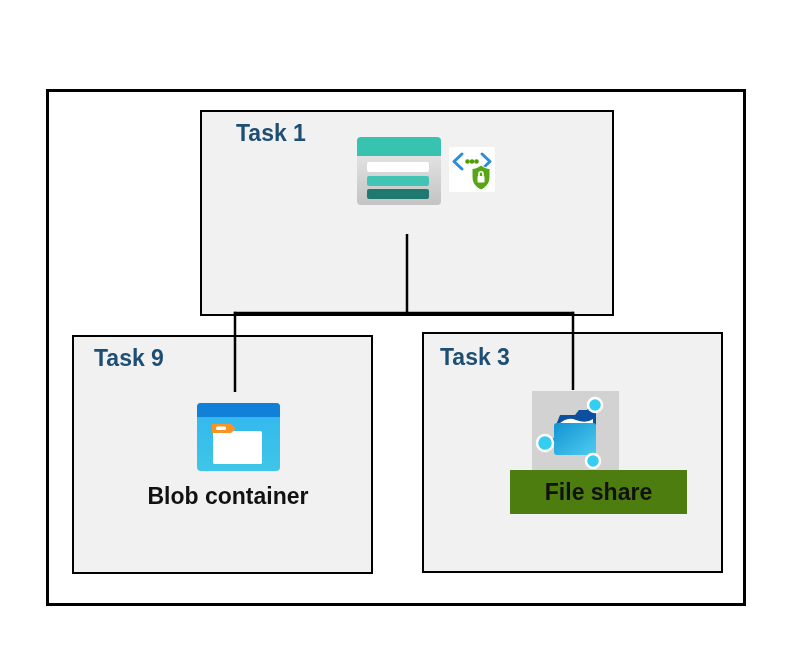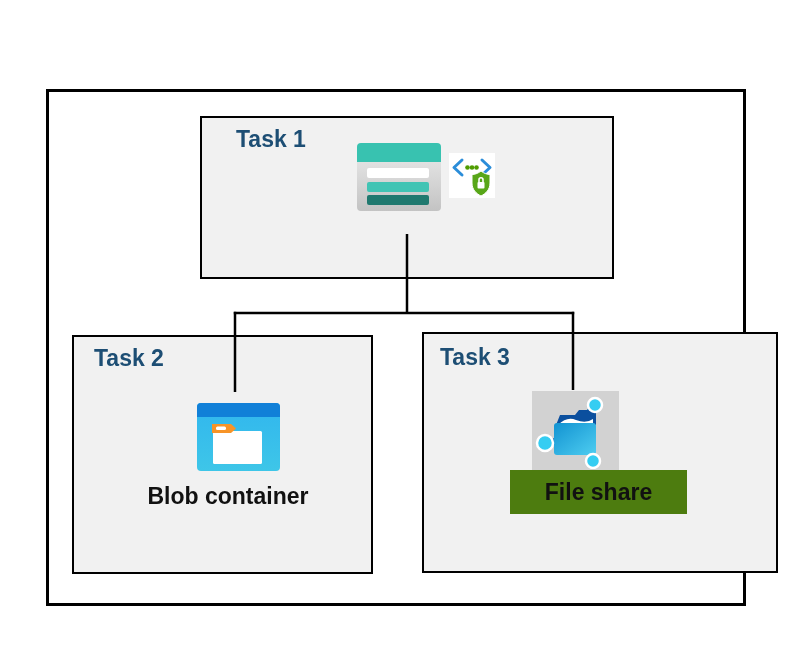--- a/index.html
+++ b/index.html
@@ -12,23 +12,23 @@
   .header { position:absolute; left:36px; top:22px; display:flex; align-items:center; gap:17px; }
   .rg-icon { width:54px; height:58px; display:block; }
   .rg-title { font-size:27px; font-weight:700; color:#1a1a1a; letter-spacing:0.2px; }
   
   .rg-boundary {
     position:absolute; left:46px; top:89px; width:700px; height:517px;
     border:3px solid #000000; background:#ffffff;
   }
   
   .task-box { position:absolute; background:#f1f1f1; border:2px solid #000000; }
-  .task-box.t1 { left:200px; top:116px; width:414px; height:163px; }
+  .task-box.t1 { left:200px; top:110px; width:414px; height:206px; }
   .task-box.t2 { left:72px;  top:335px; width:301px; height:239px; }
-  .task-box.t3 { left:422px; top:332px; width:356px; height:241px; }
+  .task-box.t3 { left:422px; top:332px; width:301px; height:241px; }
   .task-label {
     position:absolute; font-size:23px; font-weight:700; color:#1d4e74; white-space:nowrap;
   }
   .t1 .task-label { left:34px; top:8px; }
   .t2 .task-label { left:20px; top:8px; }
   .t3 .task-label { left:16px; top:10px; }
   .resource-label {
     position:absolute; font-size:23px; font-weight:700; color:#111111;
     text-align:center; white-space:nowrap;
   }
@@ -86,21 +86,21 @@
       <circle cx="23" cy="14.5" r="2.3" fill="#4f9c00"></circle>
       <circle cx="27.5" cy="14.5" r="2.3" fill="#4f9c00"></circle>
       <path d="M32,18 C35,20.5 38.5,21.5 41,21.5 V30 C41,36.5 37,40.5 32,43 C27,40.5 23,36.5 23,30 V21.5 C25.5,21.5 29,20.5 32,18 Z" fill="#58a618" stroke="#ffffff" stroke-width="1"></path>
       <rect x="28.5" y="29" width="7" height="6.5" rx="1" fill="#ffffff"></rect>
       <path d="M30,29 v-2.2 a2,2 0 0 1 4,0 v2.2" fill="none" stroke="#ffffff" stroke-width="1.6"></path>
     </svg>
 
   </div>
 
   <div class="task-box t2">
-    <div class="task-label">Task 2</div>
+    <div class="task-label">Task 9</div>
 
     <svg class="blob-icon" viewBox="0 0 83 68">
       <defs>
         <linearGradient id="bgrad" x1="0" y1="0" x2="0" y2="1">
           <stop offset="0" stop-color="#31b6ee"></stop>
           <stop offset="1" stop-color="#3ec6e8"></stop>
         </linearGradient>
       </defs>
       <rect x="0" y="0" width="83" height="68" rx="4" fill="url(#bgrad)"></rect>
       <path d="M4,0 H79 Q83,0 83,4 V14 H0 V4 Q0,0 4,0 Z" fill="#1180d8"></path>

